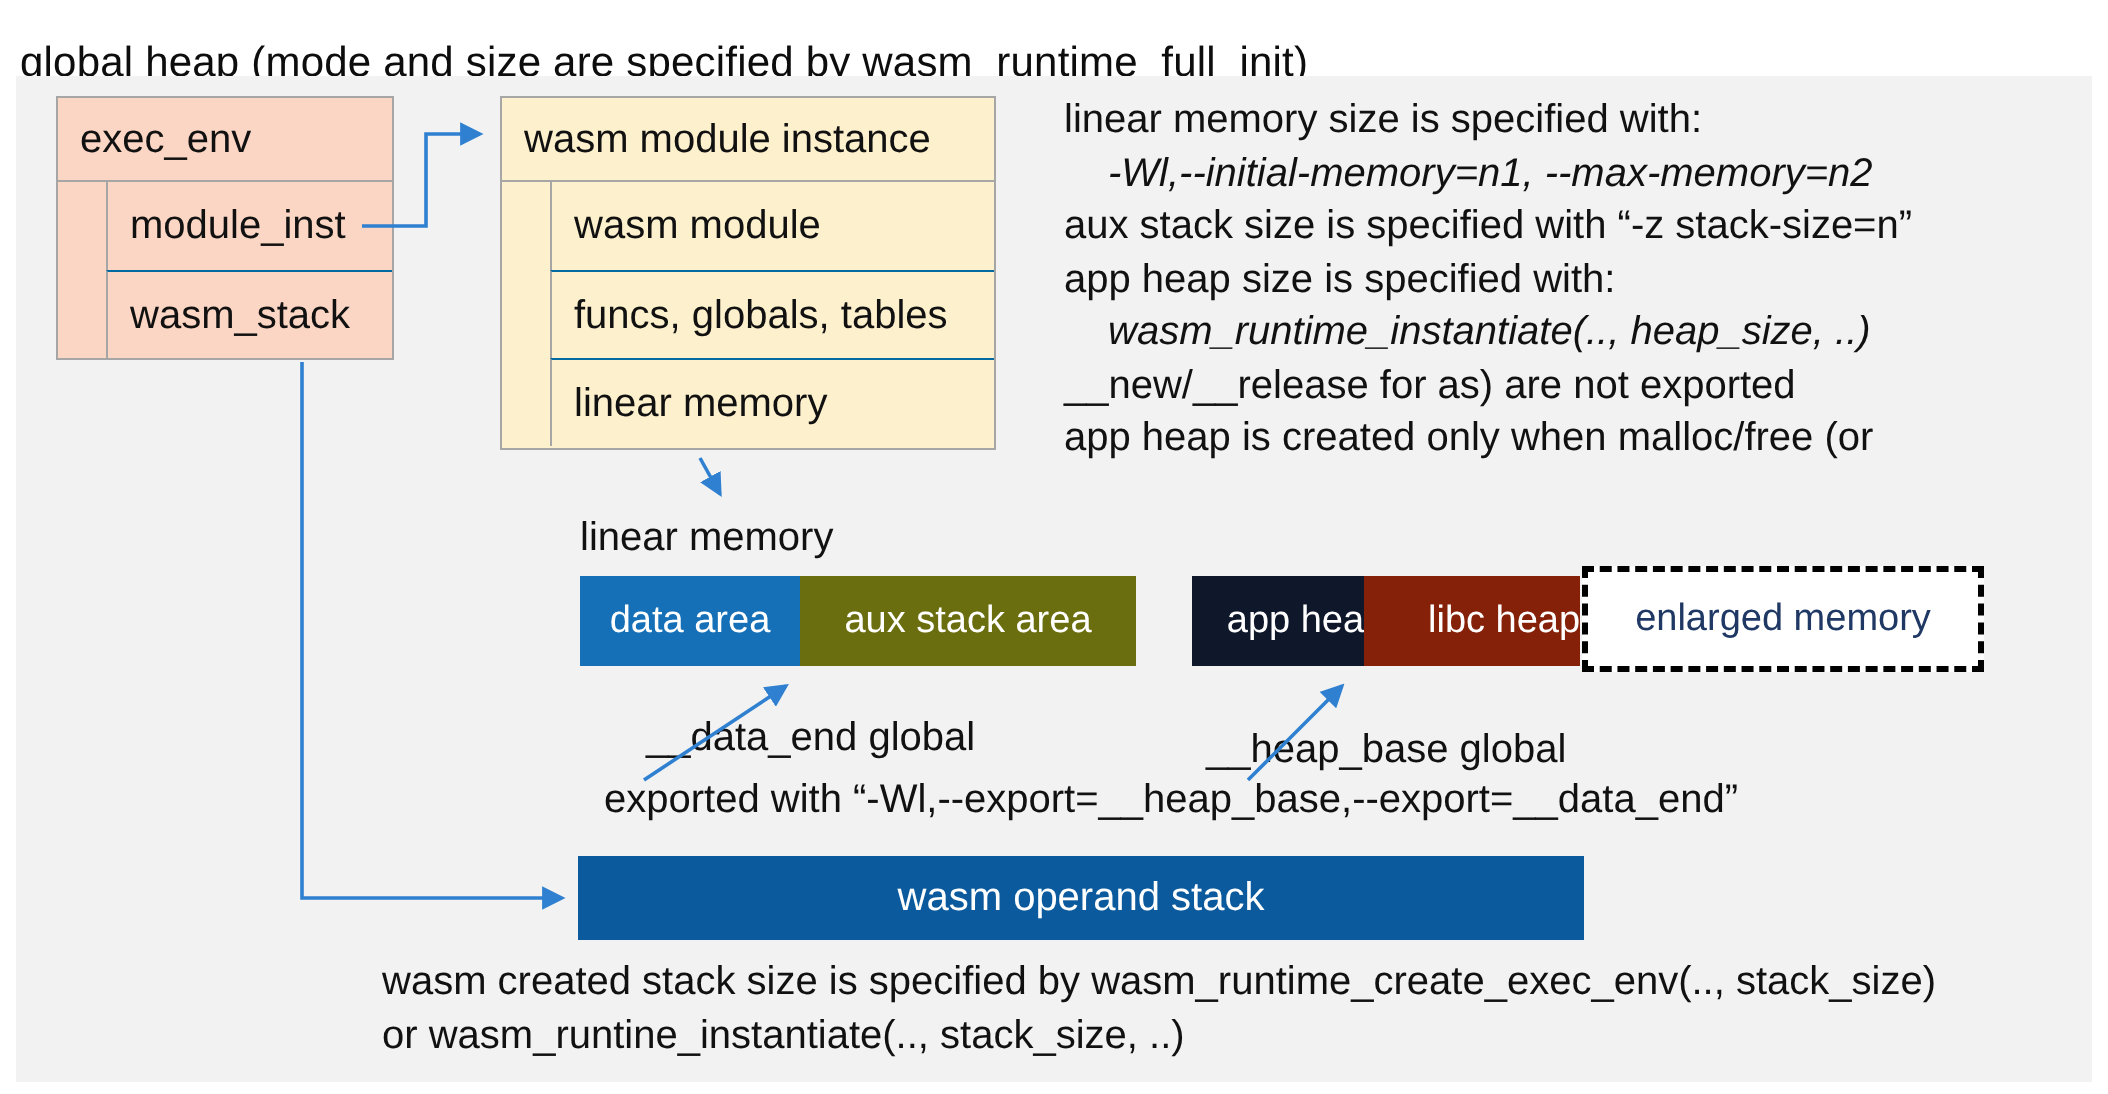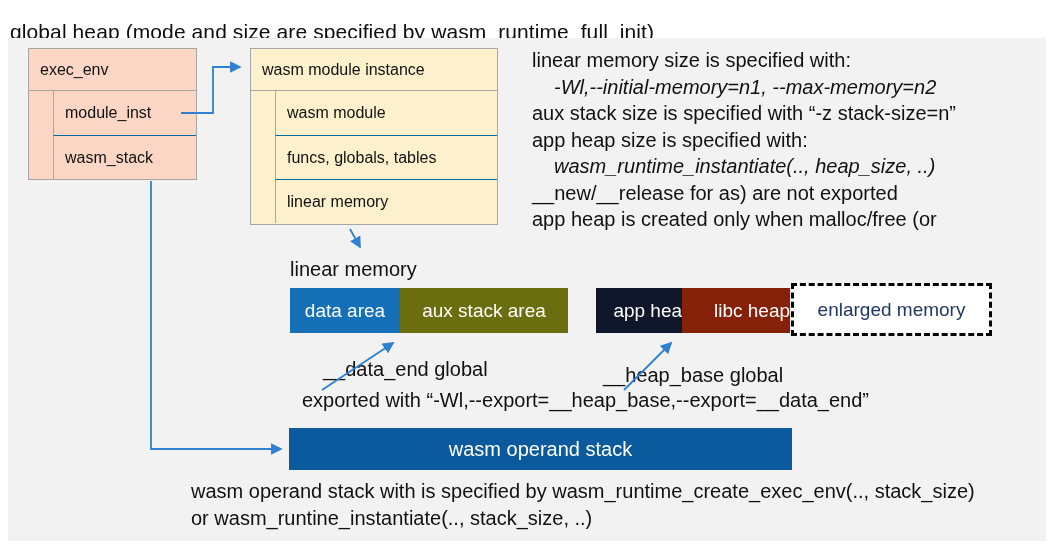--- a/index.html
+++ b/index.html
@@ -12,21 +12,21 @@
   .title {
     position:absolute; left:10px; top:20px;
     font-size:21px; font-weight:normal; color:#0d0d0d;
     letter-spacing:0.1px;
   }
   .panel {
     position:absolute; left:8px; top:38px; width:1038px; height:503px;
     background:#f2f2f2;
   }
   
-  .struct { position:absolute; border:1px solid #a6a6a6; font-size:16px; }
+  .struct { position:absolute; border:1px solid #a6a6a6; font-size:20px; }
   .struct .hdr { height:42px; line-height:42px; padding-left:11px; border-bottom:1px solid #a6a6a6; }
   .struct .sub-rows { margin-left:24px; }
   .struct .sub-row { height:44px; line-height:44px; padding-left:11px; border-left:1px solid #a6a6a6; }
   .struct .sub-row + .sub-row { border-top:1px solid #0369a1; }
   .exec-env { left:28px; top:48px; width:169px; height:132px; background:#fbd6c4; }
   .mod-inst { left:250px; top:48px; width:248px; height:177px; background:#fdf0cc; }
   
   .info {
     position:absolute; left:532px; top:47px;
     font-size:20px; line-height:26.5px; white-space:nowrap;
@@ -107,21 +107,21 @@
 <div class="seg seg-libc">libc heap</div>
 <div class="seg seg-enl">enlarged memory</div>
 
 <div class="ann ann-dataend">__data_end global</div>
 <div class="ann ann-heapbase">__heap_base global</div>
 <div class="ann ann-exported">exported with “-Wl,--export=__heap_base,--export=__data_end”</div>
 
 <div class="operand">wasm operand stack</div>
 
 <div class="footer">
-  <div>wasm operand stack with is specified by wasm_runtime_create_exec_env(.., stack_size)</div>
+  <div>wasm created stack size is specified by wasm_runtime_create_exec_env(.., stack_size)</div>
   <div>or wasm_runtine_instantiate(.., stack_size, ..)</div>
 </div>
 
 <svg class="overlay" width="1054" height="547">
   <defs>
     <marker id="arrow" viewBox="0 0 10 10" refX="8.5" refY="5" markerWidth="6.5" markerHeight="6.5" orient="auto-start-reverse">
       <path d="M0,0 L10,5 L0,10 z" fill="#2f80d0"></path>
     </marker>
   </defs>
   <polyline class="conn" points="181,113 213,113 213,67 240,67" marker-end="url(#arrow)"></polyline>

